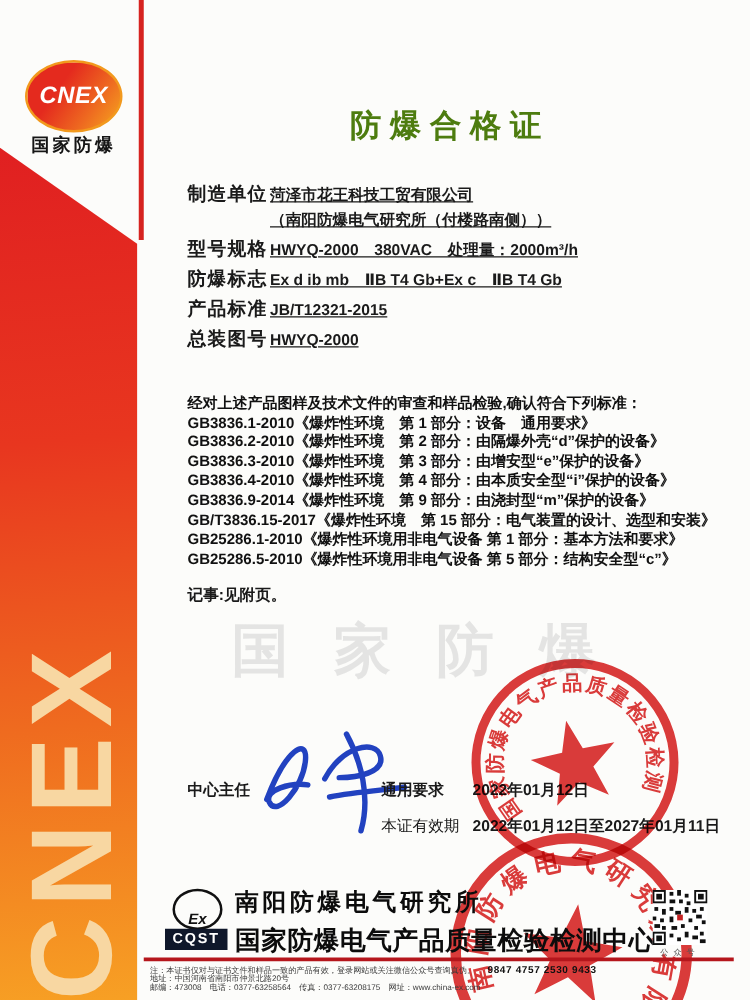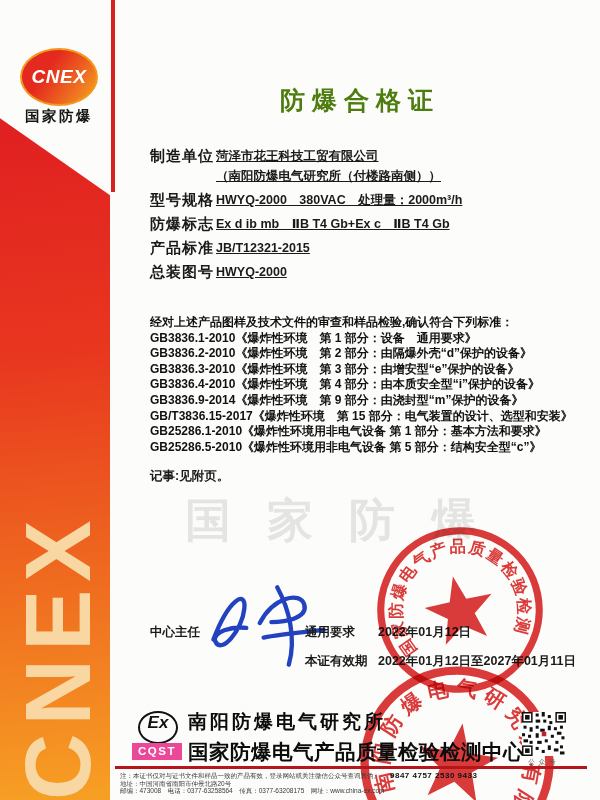--- a/index.html
+++ b/index.html
@@ -43,31 +43,31 @@
   .standards div{font-size:12px;font-weight:700;line-height:15.6px;white-space:nowrap;color:#111;}
   .remark{position:absolute;left:150px;top:468px;font-size:12.5px;font-weight:700;}
   
   .watermark{position:absolute;left:185px;top:490px;font-size:46px;font-weight:700;
     letter-spacing:36px;color:#c9c9c9;opacity:0.45;white-space:nowrap;}
   
   .signer-label{position:absolute;left:150px;top:624px;font-size:12.5px;font-weight:700;}
   .signature{position:absolute;left:196px;top:578px;}
   .date-label1{position:absolute;left:305px;top:624px;font-size:12.5px;font-weight:700;}
   .date-value1{position:absolute;left:378px;top:624px;font-size:12.5px;font-weight:700;}
-  .date-label2{position:absolute;left:305px;top:653px;font-size:12.5px;font-weight:700;}
+  .date-label2{position:absolute;left:305px;top:653px;font-size:12.5px;font-weight:400;}
   .date-value2{position:absolute;left:378px;top:653px;font-size:12.5px;font-weight:700;white-space:nowrap;}
   
   .seal{position:absolute;mix-blend-mode:multiply;opacity:0.88;}
   .seal-top{left:370px;top:520px;transform:rotate(-12deg);}
   .seal-bottom{left:352px;top:658px;transform:rotate(8deg);}
   
   .ex-circle{position:absolute;left:138px;top:711px;width:36px;height:29px;border:2.5px solid #111;
-    border-radius:50%;display:flex;align-items:flex-start;justify-content:center;
-    font-size:17px;font-weight:800;font-style:italic;color:#111;}
-  .cqst-box{position:absolute;left:132px;top:743px;width:50px;height:17px;background:#ec4899;
+    border-radius:50%;display:flex;align-items:flex-end;justify-content:center;
+    font-size:12px;font-weight:800;font-style:italic;color:#111;}
+  .cqst-box{position:absolute;left:132px;top:743px;width:50px;height:17px;background:#0f172a;
     color:#fff;font-size:11.5px;font-weight:800;letter-spacing:1.5px;text-align:center;line-height:17px;}
   .org{position:absolute;left:188px;top:709px;width:368px;text-align:left;font-family:Liberation Serif, serif;}
   .org .l1{font-size:19px;font-weight:800;letter-spacing:3px;color:#0c0c0c;}
   .org .l2{font-size:20.5px;font-weight:800;letter-spacing:0.5px;margin-top:3px;color:#0c0c0c;white-space:nowrap;}
   .qr{position:absolute;left:522px;top:712px;}
   .qr-caption{position:absolute;left:522px;top:758px;width:44px;text-align:center;
     font-size:6.5px;letter-spacing:4px;color:#555;}
   .rule{position:absolute;left:115px;top:766px;width:472px;height:2.5px;background:#b5161c;}
   .fine{position:absolute;left:120px;font-size:6.5px;line-height:7px;color:#3a3a3a;white-space:nowrap;}
   .fine1{top:772px;} .fine2{top:780px;} .fine3{top:787px;}

